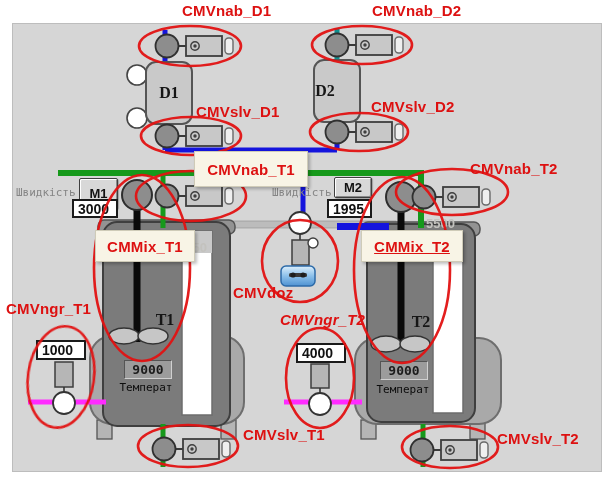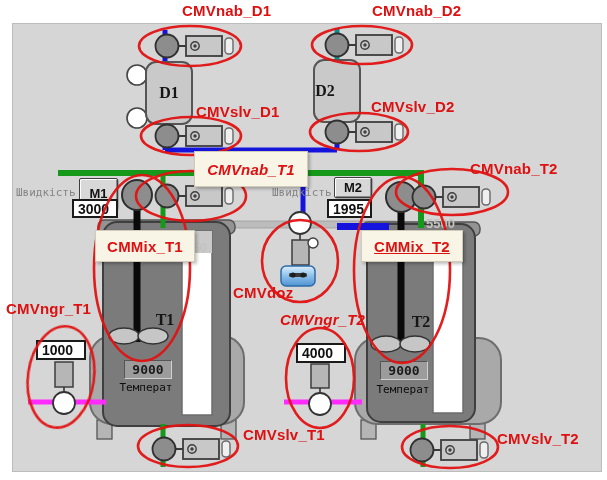--- a/index.html
+++ b/index.html
@@ -190,21 +190,21 @@
   <div class="temp-box" style="left:380px;top:361px;width:48px;height:19px;">9000</div>
   <div class="temp-label" style="left:372px;top:383px;width:62px;">Температ</div>
 
   <div class="num-box" style="left:36px;top:340px;width:50px;height:20px;">1000</div>
   <div class="num-box" style="left:296px;top:343px;width:50px;height:20px;">4000</div>
 
   <div class="red-label" style="left:182px;top:2px;">CMVnab_D1</div>
   <div class="red-label" style="left:372px;top:2px;">CMVnab_D2</div>
   <div class="red-label" style="left:196px;top:103px;">CMVslv_D1</div>
   <div class="red-label" style="left:371px;top:98px;">CMVslv_D2</div>
-  <div class="red-label boxed" style="left:194px;top:151px;width:112px;height:34px;font-style:italic;">CMVnab_T1</div>
+  <div class="red-label boxed" style="left:194px;top:151px;width:112px;height:34px;">CMVnab_T1</div>
   <div class="red-label" style="left:470px;top:160px;">CMVnab_T2</div>
   <div class="red-label boxed" style="left:95px;top:230px;width:98px;height:30px;">CMMix_T1</div>
   <div class="red-label boxed" style="left:361px;top:230px;width:100px;height:30px;text-decoration:underline;">CMMix_T2</div>
   <div class="red-label" style="left:233px;top:284px;">CMVdoz</div>
   <div class="red-label" style="left:6px;top:300px;">CMVngr_T1</div>
   <div class="red-label" style="left:280px;top:311px;font-style:italic;">CMVngr_T2</div>
   <div class="red-label" style="left:243px;top:426px;">CMVslv_T1</div>
   <div class="red-label" style="left:497px;top:430px;">CMVslv_T2</div>
 </div>
 

